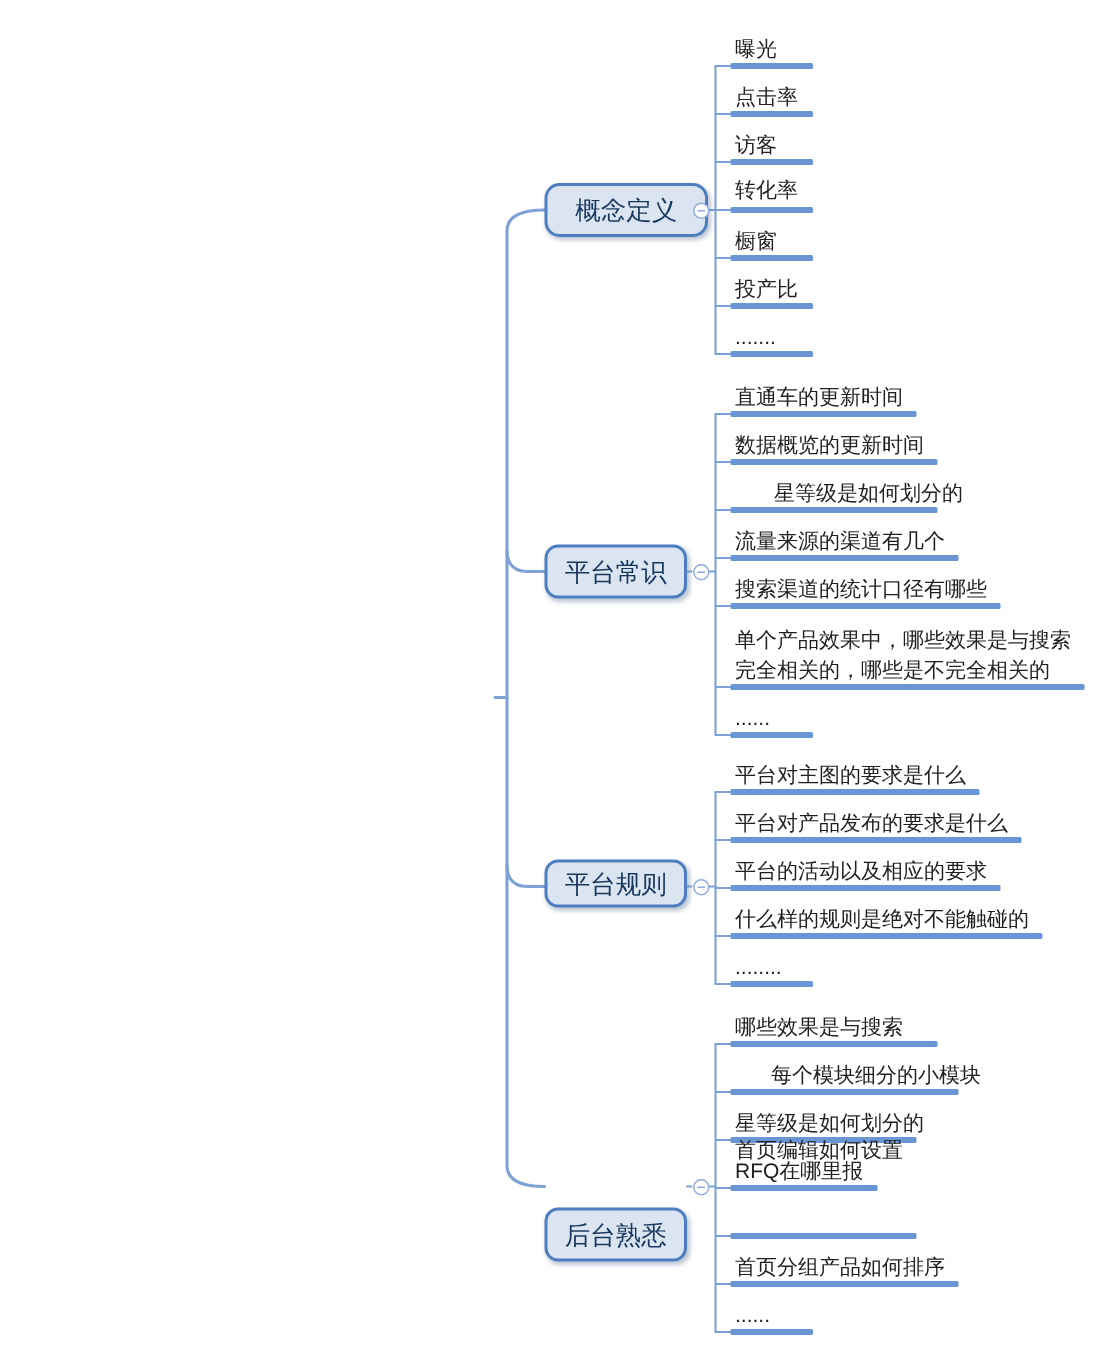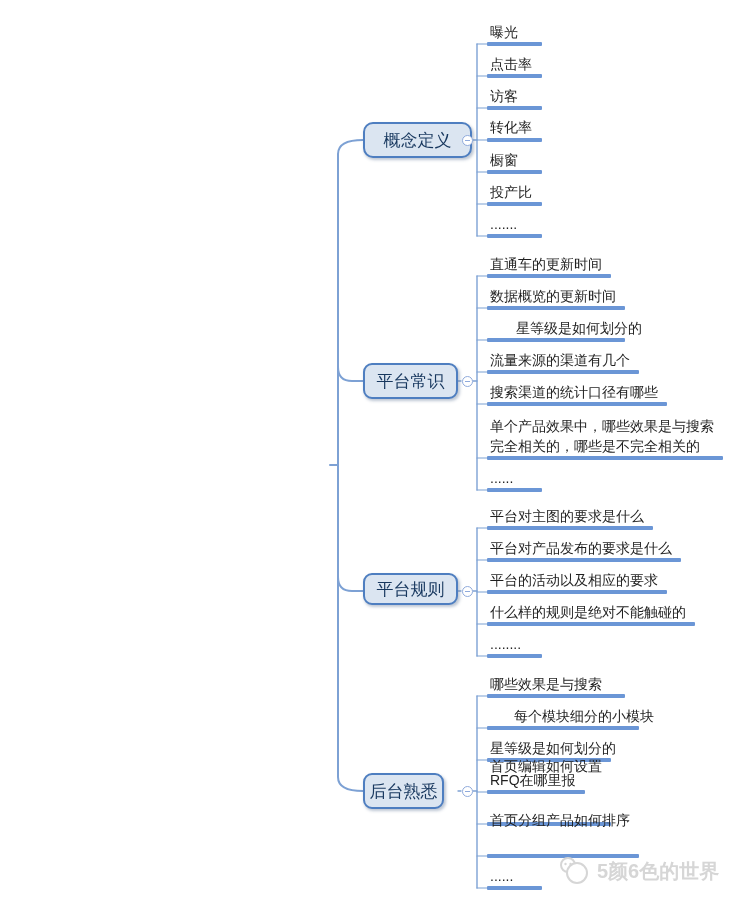--- a/index.html
+++ b/index.html
@@ -140,44 +140,35 @@
       <div class="leaf-text" style="left: 490px; top: 506px;"><span>平台对主图的要求是什么</span></div>
       <div class="leaf-underline" style="left: 487px; top: 526px; width: 166px;"></div>
       <div class="leaf-text" style="left: 490px; top: 538px;"><span>平台对产品发布的要求是什么</span></div>
       <div class="leaf-underline" style="left: 487px; top: 558px; width: 194px;"></div>
       <div class="leaf-text" style="left: 490px; top: 570px;"><span>平台的活动以及相应的要求</span></div>
       <div class="leaf-underline" style="left: 487px; top: 590px; width: 180px;"></div>
       <div class="leaf-text" style="left: 490px; top: 602px;"><span>什么样的规则是绝对不能触碰的</span></div>
       <div class="leaf-underline" style="left: 487px; top: 622px; width: 208px;"></div>
       <div class="leaf-text" style="left: 490px; top: 634px;"><span>........</span></div>
       <div class="leaf-underline" style="left: 487px; top: 654px; width: 55px;"></div>
-      <div class="branch-node" style="left: 363px; top: 773px; width: 81px; height: 36px;">
+      <div class="branch-node" style="left: 363px; top: 805px; width: 95px; height: 36px;">
         <span>后台熟悉</span>
       </div>
       <div class="collapse-toggle" style="left: 461.5px; top: 785.5px;">
         <div class="minus"></div>
       </div>
       <div class="leaf-text" style="left: 490px; top: 674px;"><span>哪些效果是与搜索</span></div>
       <div class="leaf-underline" style="left: 487px; top: 694px; width: 138px;"></div>
       <div class="leaf-text" style="left: 514px; top: 706px;"><span>每个模块细分的小模块</span></div>
       <div class="leaf-underline" style="left: 487px; top: 726px; width: 152px;"></div>
       <div class="leaf-text" style="left: 490px; top: 738px;"><span>星等级是如何划分的</span></div>
       <div class="leaf-underline" style="left: 487px; top: 758px; width: 124px;"></div>
       <div class="leaf-text" style="left: 490px; top: 770px;"><span>RFQ在哪里报</span></div>
       <div class="leaf-underline" style="left: 487px; top: 790px; width: 98px;"></div>
       <div class="leaf-text" style="left: 490px; top: 756px;"><span>首页编辑如何设置</span></div>
       <div class="leaf-underline" style="left: 487px; top: 822px; width: 124px;"></div>
-      <div class="leaf-text" style="left: 490px; top: 810px;"><span>首页分组产品如何排序</span></div>
+      <div class="leaf-text" style="left: 490px; top: 834px;"><span>首页分组产品如何排序</span></div>
       <div class="leaf-underline" style="left: 487px; top: 854px; width: 152px;"></div>
       <div class="leaf-text" style="left: 490px; top: 866px;"><span>......</span></div>
       <div class="leaf-underline" style="left: 487px; top: 886px; width: 55px;"></div>
     </div>
 
-  <div class="watermark" style="left: 558px; top: 856px;">
-    <svg width="34" height="30" viewBox="0 0 34 30">
-      <circle cx="10" cy="9" r="7" fill="#ffffff" stroke="#d6d6d6" stroke-width="2"></circle>
-      <circle cx="19" cy="17" r="10" fill="#ffffff" stroke="#d6d6d6" stroke-width="2"></circle>
-      <circle cx="7.5" cy="8" r="1.2" fill="#d6d6d6"></circle>
-      <circle cx="12.5" cy="8" r="1.2" fill="#d6d6d6"></circle>
-    </svg>
-    <span>5颜6色的世界</span>
-  </div>
 </div>
 
 </body></html>

